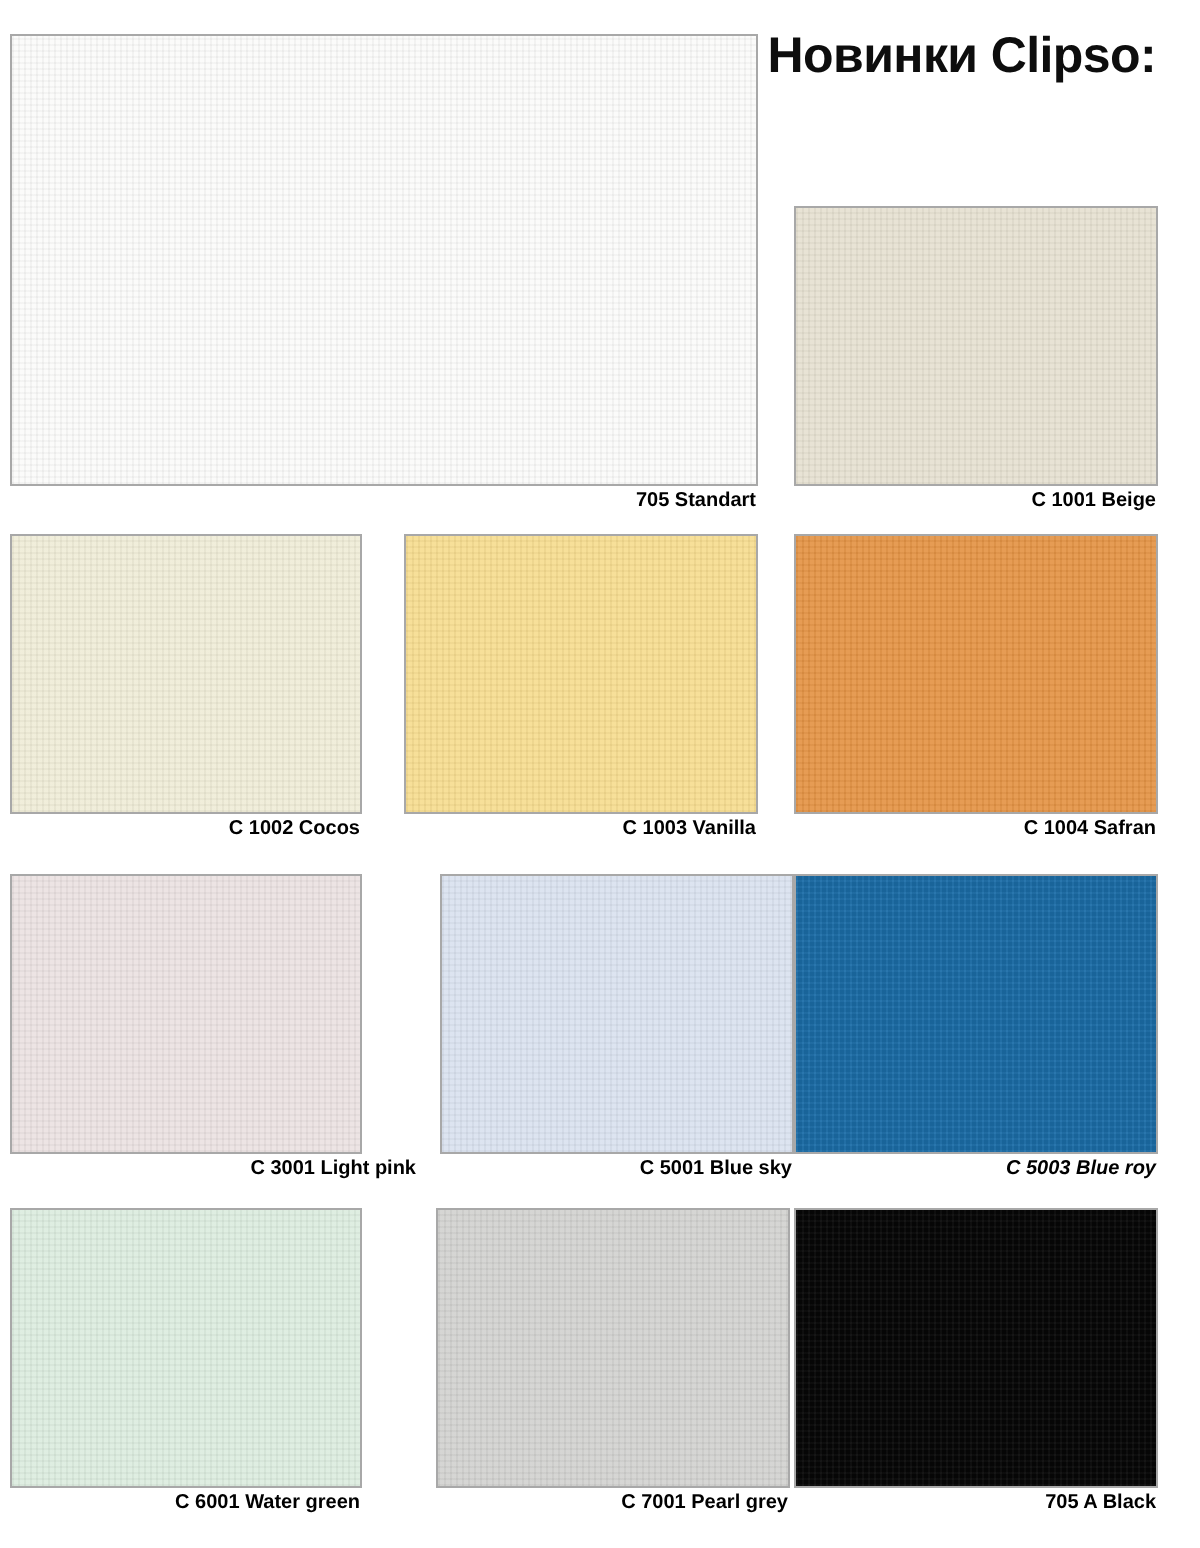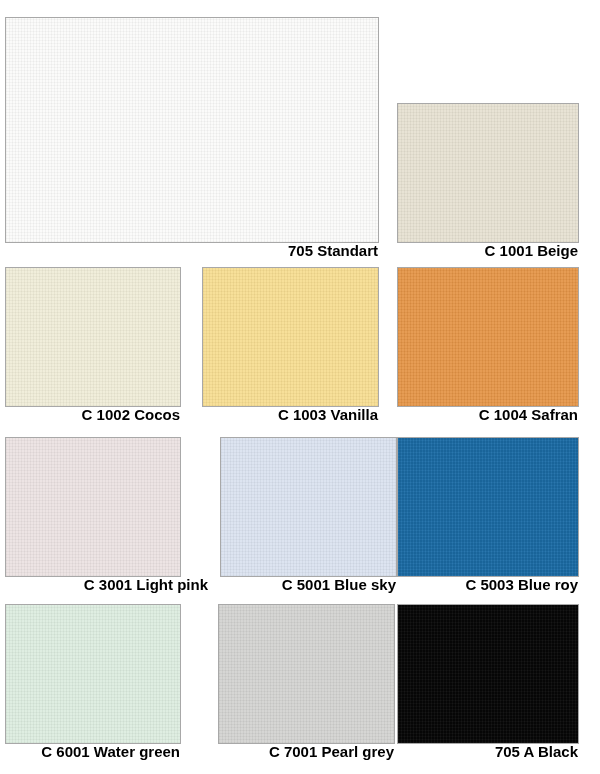--- a/index.html
+++ b/index.html
@@ -84,32 +84,33 @@
         rgba(255,255,255,0.030) 1px,
         rgba(0,0,0,0.04) 1px,
         rgba(0,0,0,0.04) 3px);
   }
 
   .caption {
     position: absolute;
     right: 0;
     font-family: "Liberation Sans", sans-serif;
     font-weight: bold;
-    font-size: 15px;
+    font-size: 10px;
     color: #000000;
     white-space: nowrap;
     text-align: right;
     line-height: 12px;
   }
 </style>
 </head>
 <body>
 
 <div class="page">
 
+  <div class="heading">Новинки Clipso:</div>
 
   <div class="grid">
       <div class="cell" style="left: 0px; top: 0px; width: 600px; height: 774px;">
         <div class="swatch" style="left: 5px; top: 17px; width: 374px; height: 226px; background-color: rgb(251, 251, 250);"></div>
         <div class="caption" style="top: 245px; right: 222px;">705 Standart</div>
       </div>
       <div class="cell" style="left: 0px; top: 0px; width: 600px; height: 774px;">
         <div class="swatch" style="left: 397px; top: 103px; width: 182px; height: 140px; background-color: rgb(230, 225, 209);"></div>
         <div class="caption" style="top: 245px; right: 22px; text-align: center;">C 1001 Beige</div>
       </div>
@@ -128,21 +129,21 @@
       <div class="cell" style="left: 0px; top: 0px; width: 600px; height: 774px; padding-left: 28px;">
         <div class="swatch" style="left: 5px; top: 437px; width: 176px; height: 140px; background-color: rgb(235, 226, 226);"></div>
         <div class="caption" style="top: 579px; right: 420px;">C 3001 Light pink</div>
       </div>
       <div class="cell" style="left: 0px; top: 0px; width: 600px; height: 774px; margin-left: 18px;">
         <div class="swatch" style="left: 202px; top: 437px; width: 177px; height: 140px; background-color: rgb(218, 226, 239);"></div>
         <div class="caption" style="top: 579px; right: 222px;">C 5001 Blue sky</div>
       </div>
       <div class="cell" style="left: 0px; top: 0px; width: 600px; height: 774px;">
         <div class="swatch dark" style="left: 397px; top: 437px; width: 182px; height: 140px; background-color: rgb(27, 109, 168);"></div>
-        <div class="caption" style="top: 579px; right: 22px;">C 5003 Blue roy</div>
+        <div class="caption" style="top: 579px; right: 22px; font-style: italic;">C 5003 Blue roy</div>
       </div>
       <div class="cell" style="left: 0px; top: 0px; width: 600px; height: 774px;">
         <div class="swatch" style="left: 5px; top: 604px; width: 176px; height: 140px; background-color: rgb(220, 236, 223);"></div>
         <div class="caption" style="top: 746px; right: 420px;">C 6001 Water green</div>
       </div>
       <div class="cell" style="left: 0px; top: 0px; width: 600px; height: 774px; margin-left: 16px;">
         <div class="swatch" style="left: 202px; top: 604px; width: 177px; height: 140px; background-color: rgb(210, 210, 208);"></div>
         <div class="caption" style="top: 746px; right: 222px;">C 7001 Pearl grey</div>
       </div>
       <div class="cell" style="left: 0px; top: 0px; width: 600px; height: 774px;">

